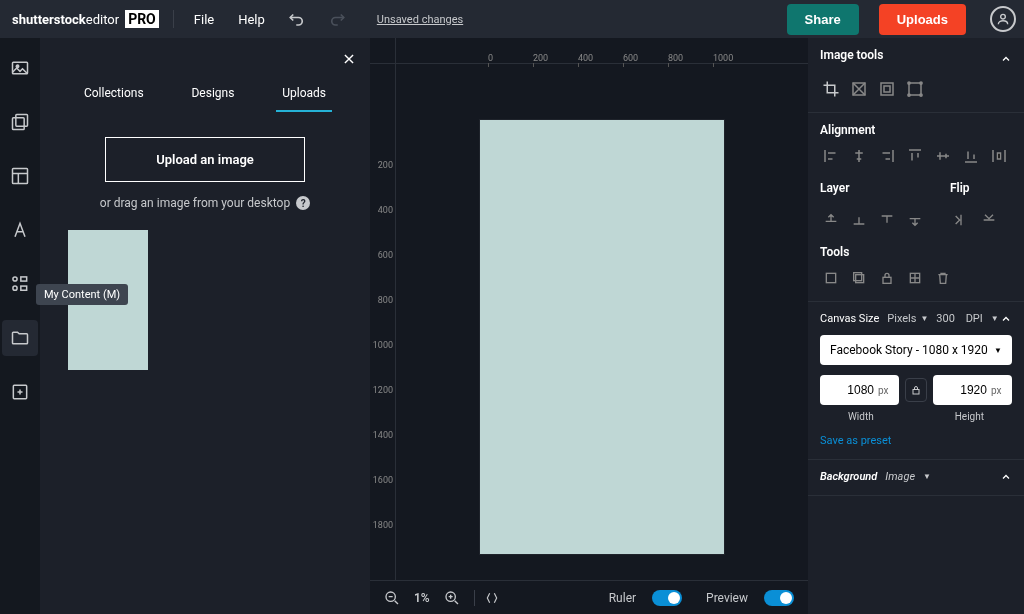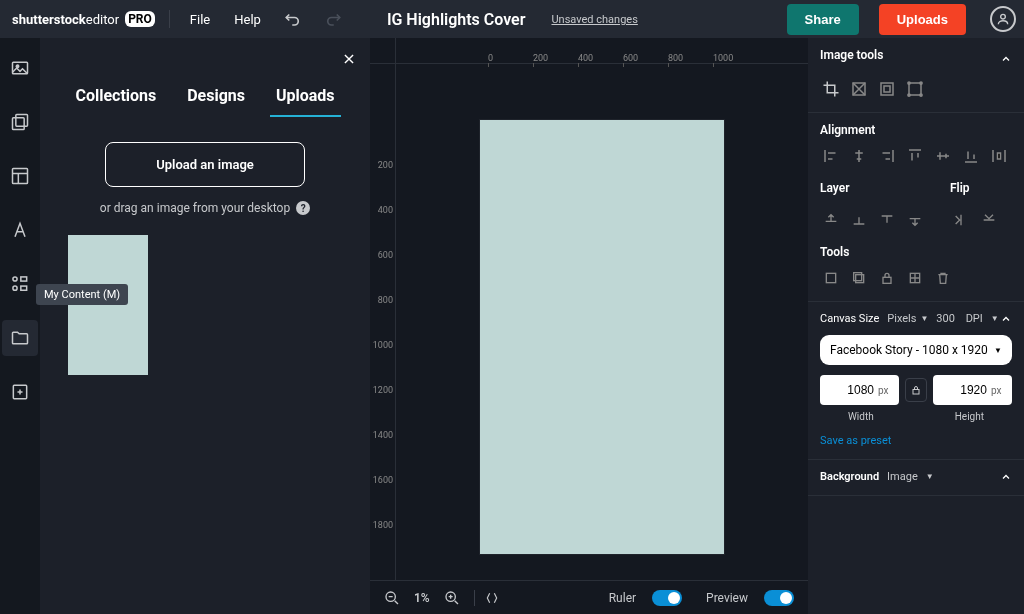--- a/index.html
+++ b/index.html
@@ -17,21 +17,21 @@
 .topbar {
   display: flex;
   align-items: center;
   height: 38px;
   background: #242933;
   padding: 0 8px 0 12px;
   gap: 12px;
 }
 .brand { display:flex; align-items:center; gap:2px; font-weight:400; }
 .brand b { font-weight:700; }
-.brand-pro { background:#fff; color:#000; font-size:12px; font-weight:700; padding:1px 3px; border-radius:6px; margin-left:4px; }
+.brand-pro { background:#fff; color:#000; font-size:14px; font-weight:700; padding:1px 3px; border-radius:0; margin-left:4px; }
 .top-divider { width:1px; height:18px; background:#3a3f49; margin: 0 2px; }
 .top-link { color:#fff; font-size:13px; cursor:pointer; padding: 4px 6px; }
 .top-iconbtn { width:28px; height:28px; display:flex; align-items:center; justify-content:center; color:#c7c9cc; cursor:pointer; }
 .top-iconbtn.dim { color:#4a505b; }
 .doc-title { font-size:16px; font-weight:600; margin-left: 28px; }
 .unsaved { color:#c7c9cc; font-size:11px; text-decoration: underline; margin-left:14px; cursor:pointer; }
 .spacer { flex:1; }
 .btn { border:none; border-radius:4px; padding:8px 18px; font-size:13px; font-weight:600; cursor:pointer; }
 .btn-share { background:#0f766e; color:#fff; }
 .btn-download { background:#f44225; color:#fff; margin-left:8px; }
@@ -43,23 +43,23 @@
 
 .rail { width:40px; background:#14181f; display:flex; flex-direction:column; align-items:center; padding-top:12px; gap:18px; position:relative;text-align:right; }
 .rail-btn { width:36px; height:36px; display:flex; align-items:center; justify-content:center; color:#c7c9cc; cursor:pointer; border-radius:4px; }
 .rail-btn.active { background:#242933; }
 .rail-tooltip { position:absolute; left:36px; top:246px; background:#3e4550; color:#fff; font-size:11px; padding:4px 8px; border-radius:3px; white-space:nowrap; z-index:10; }
 
 
 .panel { width:330px; background:#1c2029; padding: 14px 20px; position:relative; }
 .panel-close { position:absolute; right:14px; top:14px; color:#fff; cursor:pointer; font-size:16px; }
 .tabs { display:flex; justify-content:space-around; margin-top:24px; border-bottom:1px solid transparent; }
-.tab { padding:10px 6px; font-size:16px; font-weight:700; color:#fff; cursor:pointer; border-bottom:2px solid transparent; }
+.tab { padding:10px 6px; font-size:12px; font-weight:400; color:#fff; cursor:pointer; border-bottom:2px solid transparent; }
 .tab.active { border-bottom:2px solid #25b2d6; color:#fff; }
-.upload-btn { border:1px solid #fff; border-radius:8px; padding:14px; text-align:center; font-size:13px; font-weight:600; cursor:pointer; margin:24px auto 14px; width:200px; }
+.upload-btn { border:1px solid #fff; border-radius:0; padding:14px; text-align:center; font-size:13px; font-weight:600; cursor:pointer; margin:24px auto 14px; width:200px; }
 .drag-hint { text-align:center; font-size:12px; color:#c7c9cc; display:flex; align-items:center; justify-content:center; gap:6px; }
 .hint-q { width:14px; height:14px; border-radius:50%; background:#c7c9cc; color:#1c2029; font-size:10px; font-weight:700; display:inline-flex; align-items:center; justify-content:center; }
 .thumb { width:80px; height:140px; background:#bfd7d5; margin-top:20px; margin-left:8px; cursor:pointer; }
 
 
 .canvas-area { flex:1; background:#141820; display:flex; flex-direction:column; position:relative; }
 .ruler-h { height:26px; display:flex; margin-left:26px; align-items:flex-end; color:#888; font-size:9px; position:relative; border-bottom:1px solid #2a2f38; }
 .ruler-h .tick { position:absolute; bottom:0; }
 .ruler-h .tick::after { content:''; position:absolute; bottom:-4px; left:0; width:1px; height:4px; background:#555; }
 .ruler-corner { position:absolute; top:0; left:0; width:26px; height:26px; background:#141820; border-right:1px solid #2a2f38; border-bottom:1px solid #2a2f38; }
@@ -84,30 +84,30 @@
 .rp-iconbtn { width:22px; height:22px; display:flex; align-items:center; justify-content:center; color:#888; cursor:pointer; }
 .rp-subrow { display:flex; gap:24px; margin-top:14px; }
 .rp-subcol { display:flex; flex-direction:column; gap:6px; }
 .rp-header { display:flex; align-items:center; justify-content:space-between; }
 .chev { color:#fff; cursor:pointer; }
 
 .csize-row { display:flex; align-items:center; gap:8px; font-size:11px; color:#c7c9cc; }
 .csize-sel { display:inline-flex; align-items:center; gap:4px; cursor:pointer; }
 .caret { font-size:8px; }
 
-.preset-select { background:#fff; color:#000; border-radius:9px; padding:8px 10px; display:flex; align-items:center; justify-content:space-between; margin-top:10px; cursor:pointer; font-size:12px; }
+.preset-select { background:#fff; color:#000; border-radius:4px; padding:8px 10px; display:flex; align-items:center; justify-content:space-between; margin-top:10px; cursor:pointer; font-size:12px; }
 .dim-row { display:flex; align-items:center; gap:6px; margin-top:10px; }
 .dim-input { background:#fff; color:#000; border-radius:4px; display:flex; align-items:center; width:86px; height:30px; padding:0 6px; }
 .dim-input input { border:none; width:48px; text-align:right; font-size:12px; outline:none; }
 .dim-unit { font-size:10px; color:#666; margin-left:4px; }
 .dim-lock { width:24px; height:24px; border:1px solid #3a3f49; border-radius:4px; display:flex; align-items:center; justify-content:center; color:#c7c9cc; cursor:pointer; }
 .dim-labels { display:flex; justify-content:space-between; font-size:10px; color:#c7c9cc; margin-top:6px; padding:0 28px; }
 .save-preset { color:#0a8fd6; font-size:11px; margin-top:12px; cursor:pointer; }
 
-.bg-row { display:flex; align-items:center; gap:8px; font-size:11px; color:#c7c9cc; }
+.bg-row { display:flex; align-items:center; gap:8px; font-size:11px; color:#c7c9cc;font-style:italic; }
 .swatch { width:24px; height:24px; border-radius:50%; background:#bfd7d5; cursor:pointer; }
 .slider-wrap { flex:1; }
 .opacity-label { font-size:10px; color:#c7c9cc; margin-bottom:6px; }
 .slider-track { height:2px; background:#3a3f49; position:relative; }
 .slider-thumb { position:absolute; right:0; top:-5px; width:12px; height:12px; border-radius:50%; background:#0a8fd6; }
 .slider-val { font-size:10px; color:#c7c9cc; margin-left:6px; }
 
 svg { display:block; }
 </style>
 </head>
@@ -126,21 +126,20 @@
         <path d="M3 10h11a5 5 0 1 1 0 10h-3"></path>
         <path d="M7 6 3 10l4 4"></path>
       </svg>
   </div>
   <div class="top-iconbtn dim">
     <svg width="18" height="18" viewBox="0 0 24 24" fill="none" stroke="currentColor" stroke-width="2.2">
         <path d="M21 10H10a5 5 0 1 0 0 10h3"></path>
         <path d="M17 6l4 4-4 4"></path>
       </svg>
   </div>
-  <div class="doc-title">IG Highlights Cover</div>
   <div class="unsaved">Unsaved changes</div>
   <div class="spacer"></div>
   <button class="btn btn-share">Share</button>
   <button class="btn btn-download">Uploads</button>
   <div class="user-circ">
     <svg width="14" height="14" viewBox="0 0 24 24" fill="none" stroke="currentColor" stroke-width="2.4">
         <circle cx="12" cy="8" r="4"></circle>
         <path d="M4 21c0-4 4-6 8-6s8 2 8 6"></path>
       </svg>
   </div>

